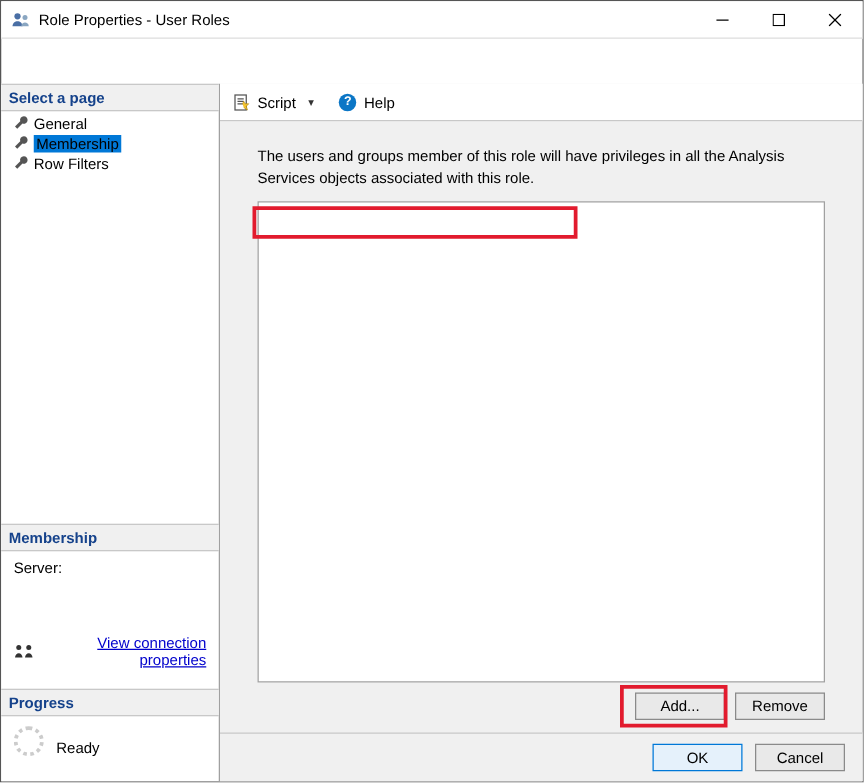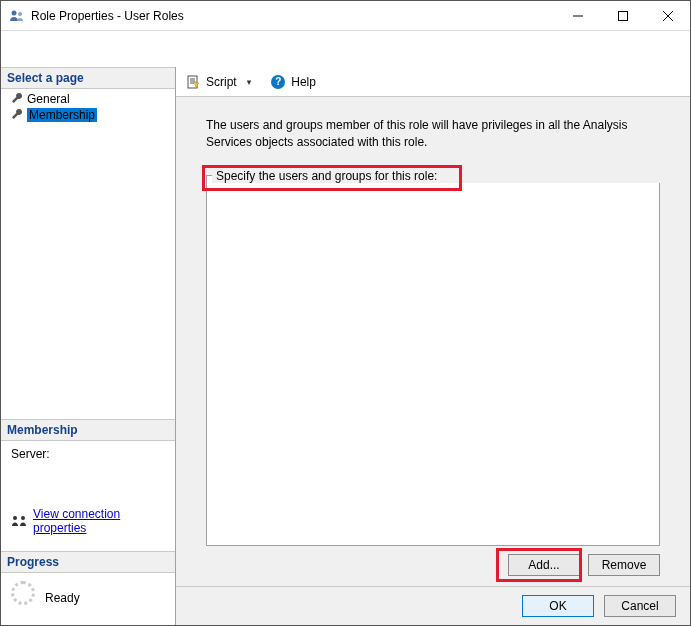--- a/index.html
+++ b/index.html
@@ -62,21 +62,21 @@
     padding:1px 6px 1px 10px;
     gap:4px;
   }
   .page-label { white-space:nowrap; }
   .page-item.selected .page-label {
     background:#0078d7;
     color:#000000;
     padding:0 2px;
   }
   .connection-body { padding:6px 10px; min-height:60px;}
-  .link-row { display:flex; align-items:center; gap:6px; padding:6px 10px 16px 10px; }
+  .link-row { display:flex; align-items:center; gap:6px; padding:6px 10px 16px 10px;text-align:right; }
   .link-row a { color:#0000cc; text-decoration:underline; }
   .progress-body { display:flex; align-items:flex-end; gap:10px; padding:8px 10px 20px 10px; }
   .spinner { width:24px; height:24px; border:3px dotted #ccc; border-radius:50%; }
   .flex-spacer { flex:1; }
 
   
   .right {
     flex:1;
     display:flex;
     flex-direction:column;
@@ -219,20 +219,28 @@
           <span class="page-label">General</span>
         </div>
         <div class="page-item selected">
           <span class="wrench-icon">
             <svg width="12" height="12" viewBox="0 0 12 12">
                 <path d="M8 1a3 3 0 0 0-2.8 4L1 9.2 2.8 11 7 6.8A3 3 0 1 0 8 1z" fill="#555"></path>
               </svg>
           </span>
           <span class="page-label">Membership</span>
         </div>
+        <div class="page-item">
+          <span class="wrench-icon">
+            <svg width="12" height="12" viewBox="0 0 12 12">
+                <path d="M8 1a3 3 0 0 0-2.8 4L1 9.2 2.8 11 7 6.8A3 3 0 1 0 8 1z" fill="#555"></path>
+              </svg>
+          </span>
+          <span class="page-label">Row Filters</span>
+        </div>
       </div>
 
       <div class="flex-spacer"></div>
 
       <div class="section-header">Membership</div>
       <div class="connection-body">
         <div>Server:</div>
       </div>
       <div class="link-row">
         <span class="group-icon">
@@ -269,21 +277,20 @@
         <span style="width:4px"></span>
         <span class="help-icon">?</span>
         <span>Help</span>
       </div>
 
       <div class="content">
         <div class="desc">The users and groups member of this role will have privileges in all the Analysis Services objects associated with this role.</div>
 
         <div class="fieldset-wrap">
           <div class="hl-legend"></div>
-          <span class="fieldset-label">Specify the users and groups for this role:</span>
           <div class="fieldset-box"></div>
         </div>
 
         <div class="btn-row">
           <div class="hl-add"></div>
           <button class="btn underline-first">Add...</button>
           <button class="btn disabled underline-first">Remove</button>
         </div>
       </div>
 

